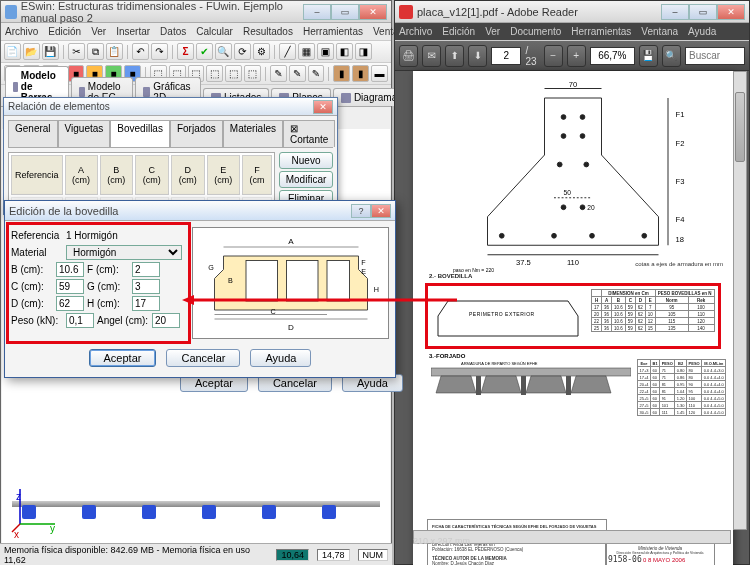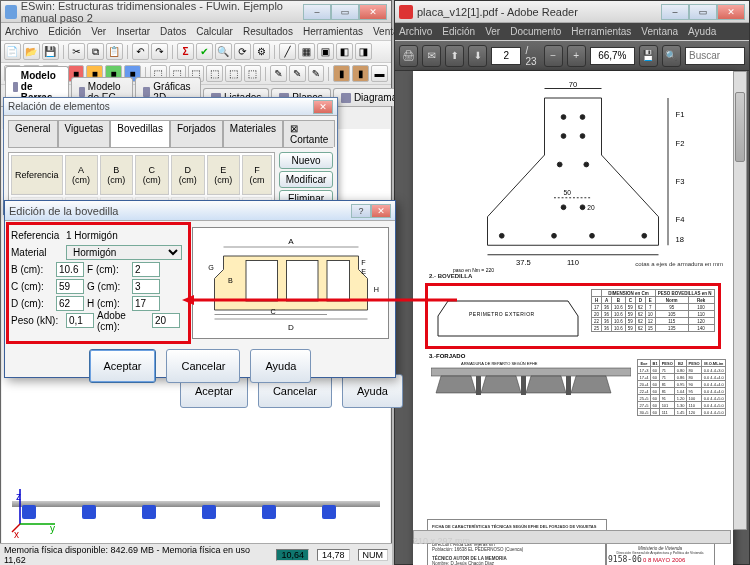--- a/index.html
+++ b/index.html
@@ -62,21 +62,21 @@
 .edit-form { width: 175px; font-size: 10px; outline: 3px solid #e30613; outline-offset: 2px; }
 .erow { display: flex; align-items: center; height: 17px; gap: 3px; }
 .erow label { width: 42px; }
 .erow label.wide { width: 52px; }
 .erow input, .erow select { font-size: 10px; height: 15px; border: 1px solid #7a9; padding: 0 2px; }
 .erow input { width: 28px; }
 .erow select { width: 116px; }
 .edit-diagram { flex: 1; border: 1px solid #888; background: #fff; display: flex; align-items: center; justify-content: center; }
 .edit-diagram svg { width: 180px; height: 110px; }
 .edit-btns { display: flex; justify-content: center; gap: 10px; padding: 4px 0 6px 0; }
-.dlgbtn2 { font-size: 11px; padding: 10px 14px; background: linear-gradient(#fff,#dde5ee); border: 1px solid #7a95b8; border-radius: 3px; cursor: pointer; }
+.dlgbtn2 { font-size: 11px; padding: 2px 14px; background: linear-gradient(#fff,#dde5ee); border: 1px solid #7a95b8; border-radius: 3px; cursor: pointer; }
 .dlgbtn2.primary { border-color: #3b6ea5; box-shadow: 0 0 0 1px #6ca0e0 inset; }
 
 
 .redarrow { position: absolute; left: 182px; top: 295px; width: 280px; height: 10px; z-index: 50; pointer-events: none; }
 .redarrow svg { width: 100%; height: 100%; }
 
 
 .app-right { position: absolute; left: 394px; top: 0; width: 356px; height: 565px; background: #5a5a5a; border: 1px solid #333; }
 .app-right .titlebar { background: linear-gradient(#f3f3f3,#d7d7d7); color: #333; }
 .pdf-toolbar { height: 30px; background: linear-gradient(#6a6a6a,#4c4c4c); border-bottom: 1px solid #333; display: flex; align-items: center; padding: 0 4px; gap: 4px; color: #ddd; font-size: 10px; }
@@ -347,21 +347,21 @@
         </div>
       <div class="erow">
           <label>D (cm):</label>
           <input value="62" style="">
         <label>H (cm):</label>
           <input value="17" style="">
         </div>
       <div class="erow">
           <label class="wide">Peso (kN):</label>
           <input style="width: 28px;" value="0,1">
-        <label style="width:52px">Adobe (cm):</label>
+        <label style="width:52px">Angel (cm):</label>
           <input value="20" style="">
         </div>
     </div>
     <div class="edit-diagram">
       <svg viewBox="0 0 200 120">
         <path d="M25 30 L175 30 L175 45 L185 55 L185 90 L15 90 L15 55 L25 45 Z" fill="#ffeebb" stroke="#333"></path>
         <rect x="50" y="35" width="35" height="45" fill="#fff" stroke="#333"></rect>
         <rect x="95" y="35" width="35" height="45" fill="#fff" stroke="#333"></rect>
         <rect x="140" y="35" width="25" height="45" fill="#fff" stroke="#333"></rect>
         <line x1="25" y1="20" x2="175" y2="20" stroke="#555" stroke-width="0.7"></line>

